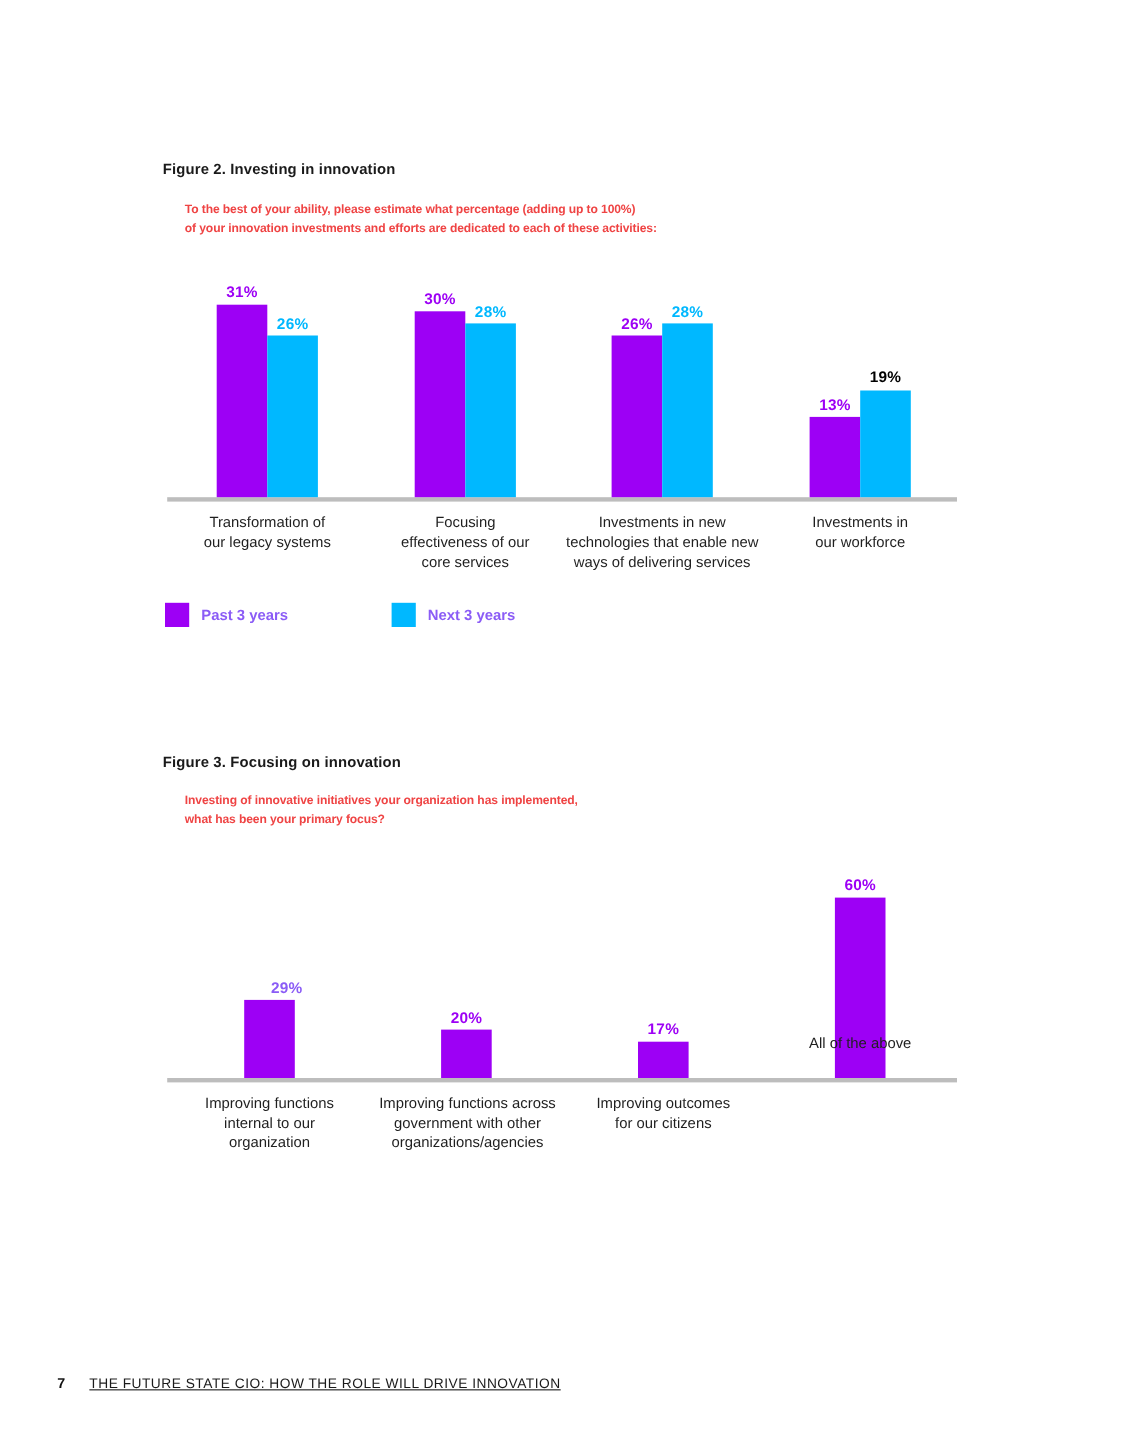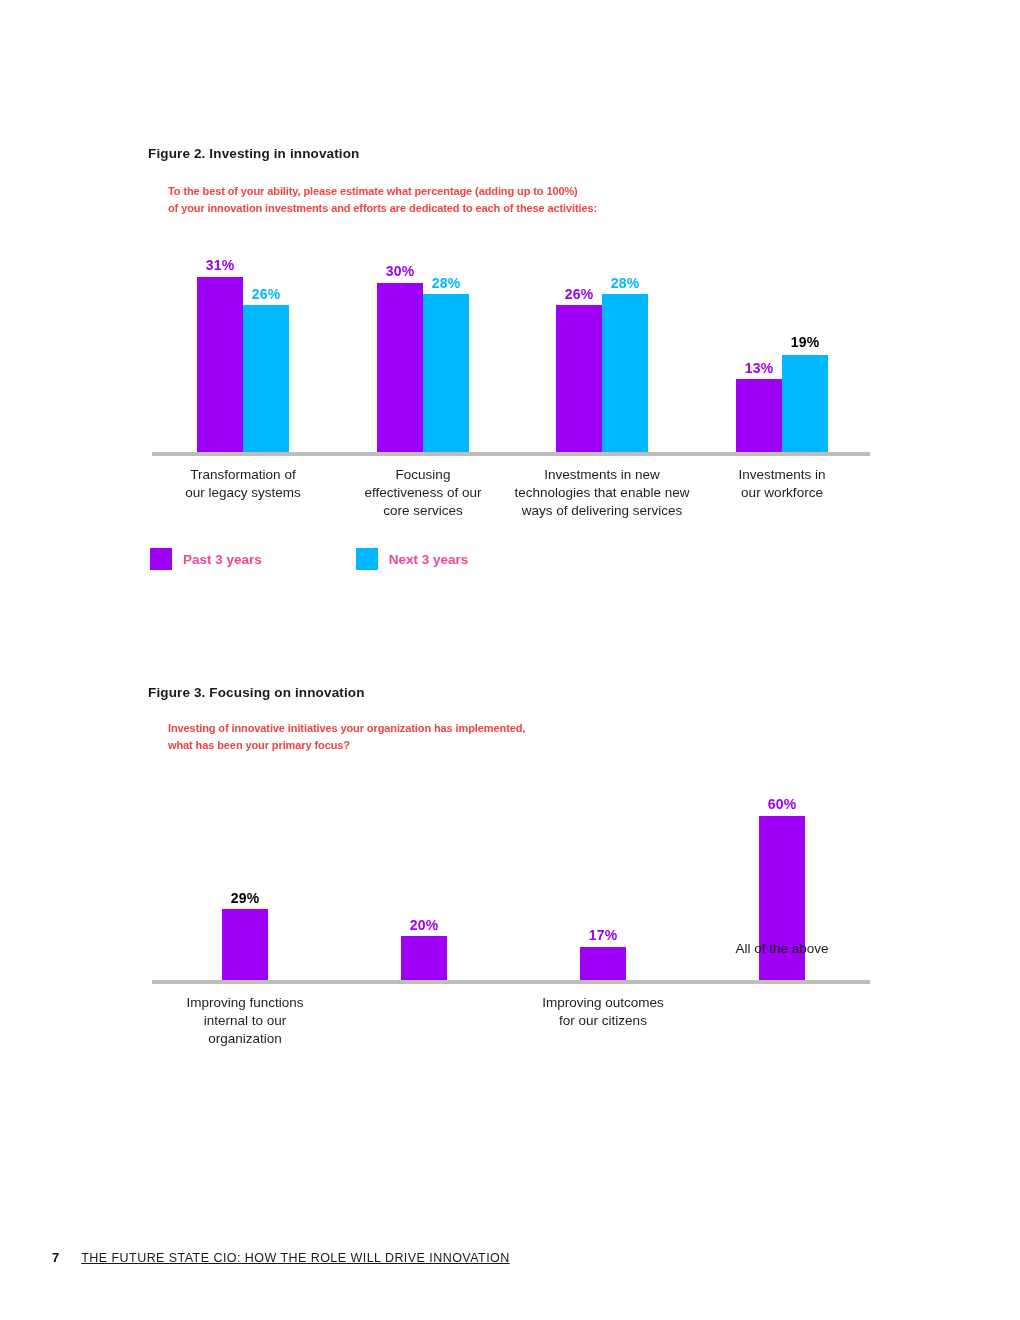--- a/index.html
+++ b/index.html
@@ -80,21 +80,21 @@
     align-items: center;
   }
   .legend-swatch {
     width: 22px;
     height: 22px;
     display: block;
   }
   .legend-text {
     font-size: 13.5px;
     font-weight: 700;
-    color: #ec4899;
+    color: #8b5cf6;
     margin-left: 11px;
     white-space: nowrap;
   }
 
   
   .footer {
     position: absolute;
     left: 52px;
     top: 1250px;
     display: flex;
@@ -194,37 +194,42 @@
   <div class="fig-question" style="left:148px; top:720px; width:760px;">
     <div>Investing of innovative initiatives your organization has implemented,</div>
     <div>what has been your primary focus?</div>
   </div>
 
   <div class="chart" style="left:0px; top:0px; width:1020px; height:1060px;">
 
     <div class="baseline" style="left:152px; top:980px; width:718px;"></div>
 
     <div class="bar" style="left:222px; top:909px; width:46px; height:71px; background:#9D00F5;"></div>
-    <div class="bar-label" style="left:215px; top:890px; width:60px; color:#000000;">29%</div>
+    <div class="bar-label" style="left:215px; top:890px; width:60px; color:#8b5cf6;text-align:right;">29%</div>
 
     <div class="bar" style="left:401px; top:936px; width:46px; height:44px; background:#9D00F5;"></div>
     <div class="bar-label" style="left:394px; top:917px; width:60px; color:#9D00F5;">20%</div>
 
     <div class="bar" style="left:580px; top:947px; width:46px; height:33px; background:#9D00F5;"></div>
     <div class="bar-label" style="left:573px; top:927px; width:60px; color:#9D00F5;">17%</div>
 
     <div class="bar" style="left:759px; top:816px; width:46px; height:164px; background:#9D00F5;"></div>
     <div class="bar-label" style="left:752px; top:796px; width:60px; color:#9D00F5;">60%</div>
 
     <div class="cat-label" style="left:158px; top:994px; width:174px;">
       <div>Improving functions</div>
       <div>internal to our</div>
       <div>organization</div>
     </div>
 
+    <div class="cat-label" style="left:330px; top:994px; width:190px;">
+      <div>Improving functions across</div>
+      <div>government with other</div>
+      <div>organizations/agencies</div>
+    </div>
 
     <div class="cat-label" style="left:518px; top:994px; width:170px;">
       <div>Improving outcomes</div>
       <div>for our citizens</div>
     </div>
 
     <div class="cat-label" style="left:702px; top:940px; width:160px;">
       <div>All of the above</div>
     </div>
   </div>

